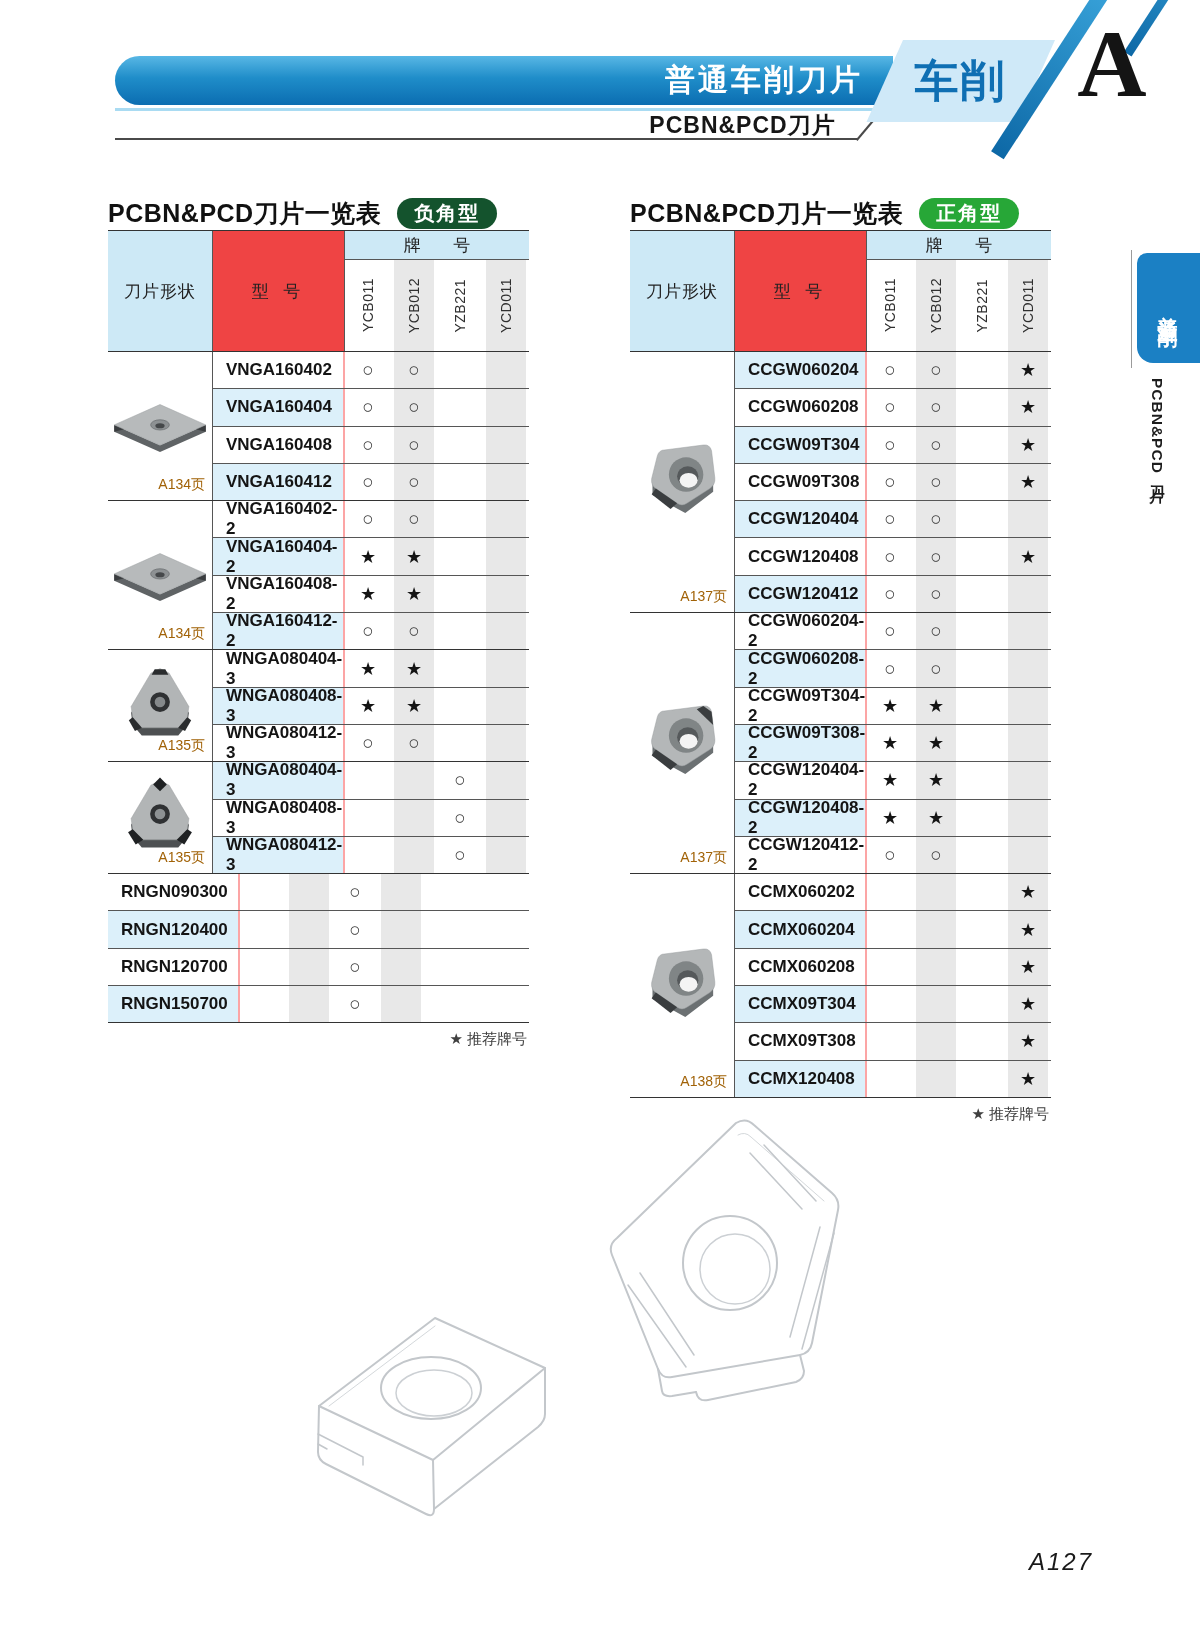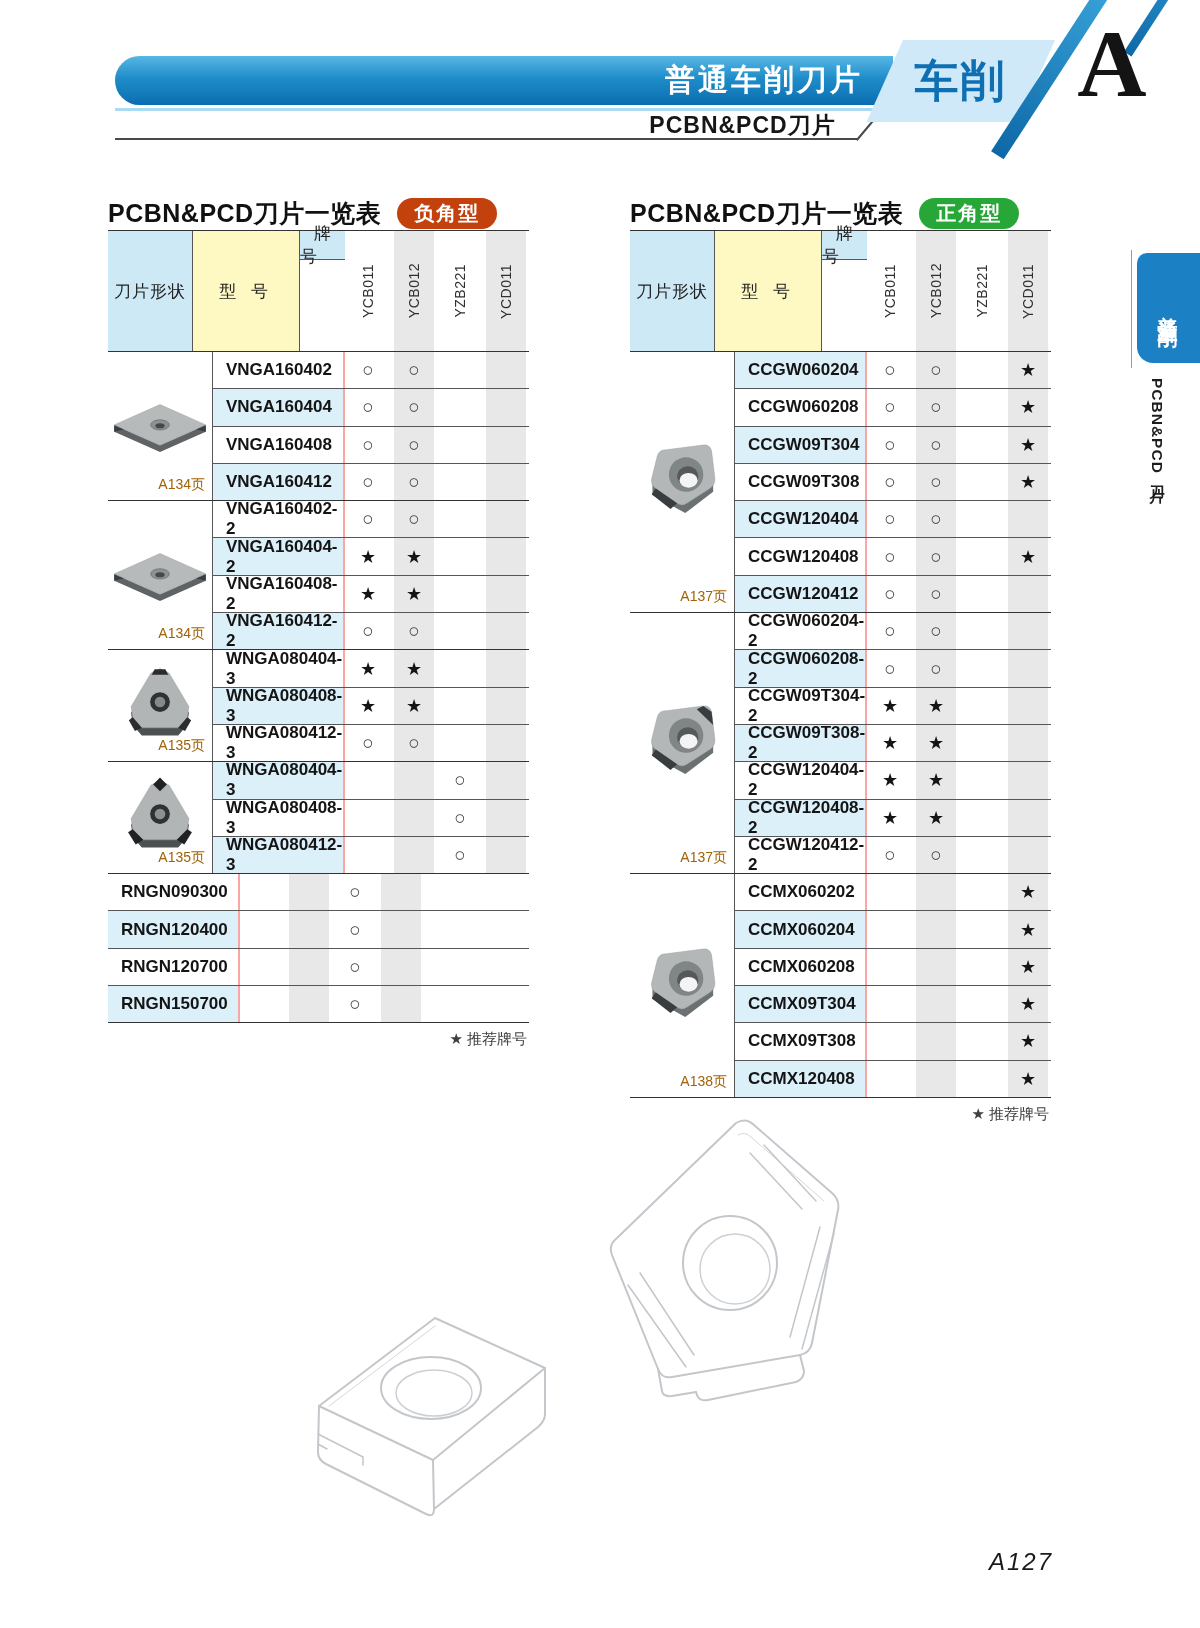--- a/index.html
+++ b/index.html
@@ -37,23 +37,23 @@
   
   .lookup-table{position:absolute;width:421px;}
   #t0{left:108px;top:196px;} #t1{left:630px;top:196px;}
   .tbl-title-row{height:34px;display:flex;align-items:center;}
   .tbl-title{font-size:25px;font-weight:bold;color:#111;letter-spacing:0.5px;}
   .badge{margin-left:16px;height:31px;line-height:31px;padding:0 17px;border-radius:16px;
          color:#fff;font-size:20px;font-weight:bold;letter-spacing:2px;}
   .thead{display:flex;border-top:1.5px solid #333;border-bottom:1.5px solid #333;height:120px;box-sizing:content-box;}
   .th-shape{width:105px;background:#cde9f6;display:flex;align-items:center;justify-content:center;
             font-size:17px;color:#222;letter-spacing:1px;border-right:1px solid #565656;box-sizing:border-box;}
-  .th-model{width:132px;background:#fef9c3;display:flex;align-items:center;justify-content:center;
+  .th-model{width:132px;background:#ef4444;display:flex;align-items:center;justify-content:center;
             font-size:17px;color:#222;letter-spacing:5px;border-right:1px solid #565656;box-sizing:border-box;}
-  .th-marks{flex:1;display:flex;flex-direction:row;}
+  .th-marks{flex:1;display:flex;flex-direction:column;}
   .th-brand{height:28px;background:#cde9f6;display:flex;align-items:center;justify-content:center;
             font-size:17px;color:#222;letter-spacing:14px;text-indent:14px;border-bottom:1px solid #565656;}
   .th-sub{flex:1;display:flex;}
   .th-sub-cell{width:46px;display:flex;align-items:center;justify-content:center;}
   .vlabel{writing-mode:vertical-rl;transform:rotate(180deg);font-size:14px;color:#2f2f2f;letter-spacing:0.5px;}
   .graycol{background:linear-gradient(90deg,#fff 3px,#e8e8e8 3px,#e8e8e8 calc(100% - 3px),#fff calc(100% - 3px));}
 
   .tgroup{display:flex;border-bottom:1.5px solid #333;}
   .shape-cell{width:105px;position:relative;display:flex;align-items:center;justify-content:center;
               border-right:1px solid #565656;box-sizing:border-box;padding-bottom:10px;}
@@ -67,21 +67,21 @@
   .mark-cell{width:46px;display:flex;align-items:center;justify-content:center;}
   .mark-cell.circ{font-size:19px;color:#3c3c3c;}
   .mark-cell.star{font-size:18px;color:#141414;}
   .tbl-footnote{margin-top:7px;text-align:right;font-size:15px;color:#404040;padding-right:2px;}
 
   
   .draw{position:absolute;}
   #draw-square{left:283px;top:1248px;}
   #draw-trigon{left:588px;top:1105px;}
 
-  .page-number{position:absolute;left:956px;top:1548px;width:130px;text-align:center;
+  .page-number{position:absolute;left:996px;top:1548px;width:130px;text-align:center;
                font-size:24px;font-style:italic;color:#1a1a1a;letter-spacing:2px;}
   .defs-holder{position:absolute;width:0;height:0;overflow:hidden;}
 </style>
 </head>
 <body>
 
 <div class="page">
 
   <svg class="defs-holder" aria-hidden="true">
     <defs>
@@ -152,21 +152,21 @@
 
   <div class="tab-rail"></div>
   <div class="side-tab">
     <span>普通车削</span>
   </div>
   <div class="side-sub">PCBN&amp;PCD刀片</div>
 
   <section class="lookup-table" id="t0">
     <div class="tbl-title-row">
       <span class="tbl-title">PCBN&amp;PCD刀片一览表</span>
-      <span class="badge" style="background: #c2410c;">负角型</span>
+      <span class="badge" style="background: #14532d;">负角型</span>
     </div>
     <div class="thead">
       <div class="th-shape">刀片形状</div>
       <div class="th-model">型 号</div>
       <div class="th-marks">
         <div class="th-brand">牌 号</div>
         <div class="th-sub">
           <div class="th-sub-cell">
               <span class="vlabel">YCB011</span>
             </div>

